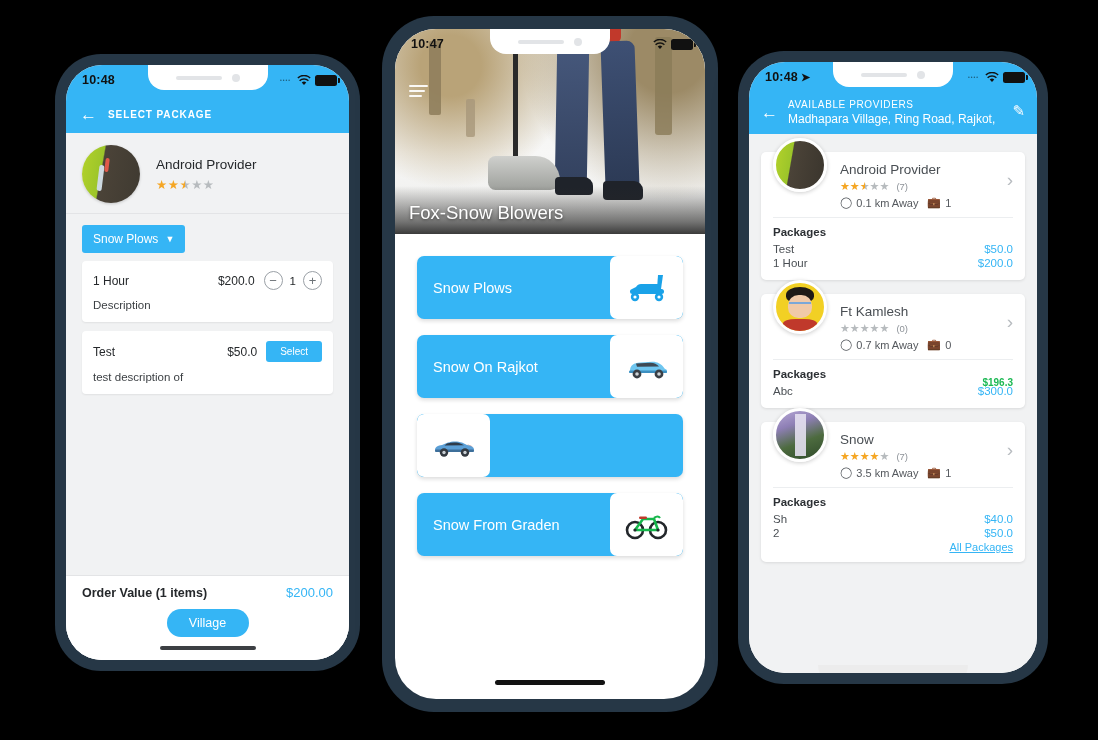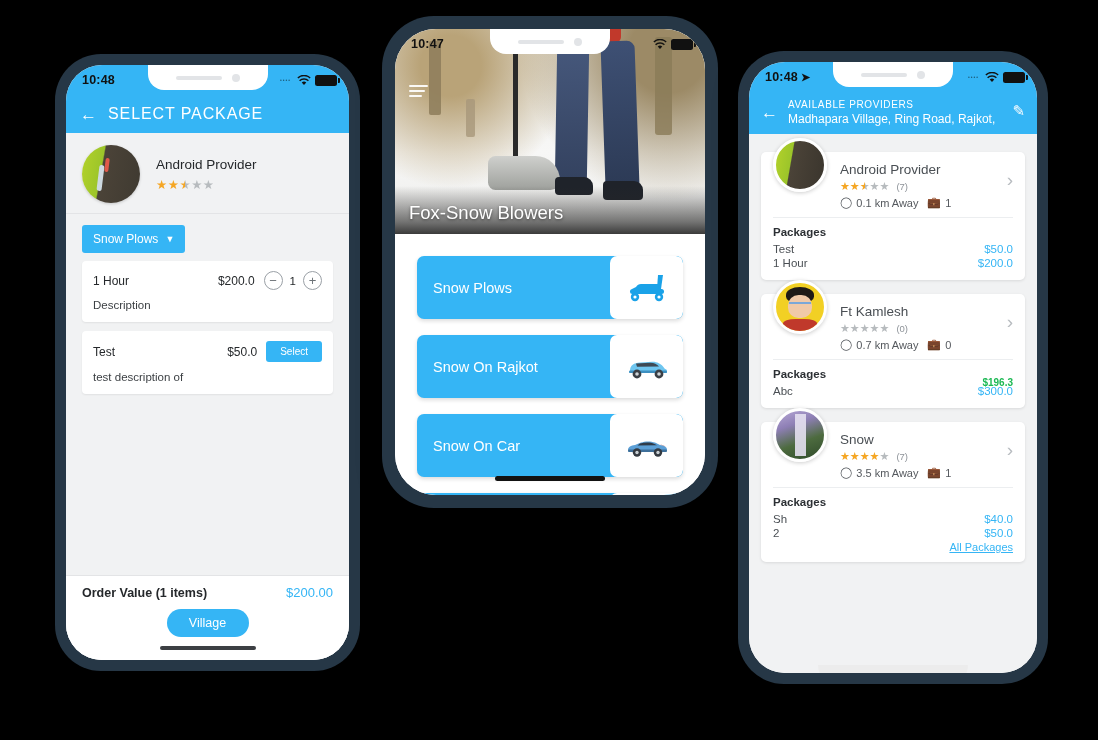--- a/index.html
+++ b/index.html
@@ -20,21 +20,21 @@
     box-shadow: 0 6px 22px rgba(0,0,0,.55);
   }
   .screen {
     width: 100%; height: 100%;
     background: #ffffff;
     border-radius: 36px;
     overflow: hidden;
     position: relative;
   }
   #phone-left   { left: 55px;  top: 54px;  width: 305px; height: 617px; }
-  #phone-center { left: 382px; top: 16px;  width: 336px; height: 492px; border-radius: 52px; padding: 13px; }
+  #phone-center { left: 382px; top: 16px;  width: 336px; height: 696px; border-radius: 52px; padding: 13px; }
   #phone-center .screen { border-radius: 41px; }
   #phone-right  { left: 738px; top: 51px;  width: 310px; height: 633px; }
 
   
   .statusbar {
     position: relative;
     height: 30px;
     display: flex; align-items: center;
     font-size: 12.5px; font-weight: bold;
     z-index: 6;
@@ -66,21 +66,21 @@
   }
   .carrier-dots { font-size: 5px; letter-spacing:1px; color:#1d5e7d; margin-right:2px;}
 
   
   .appbar {
     background: #35b5f5; color: #fff;
     height: 38px; display: flex; align-items: center; gap: 11px;
     padding: 0 14px;
   }
   .appbar .title {
-    font-size: 16px; letter-spacing: .9px; font-weight: 400;
+    font-size: 10px; letter-spacing: .9px; font-weight: 700;
   }
   .backarrow { font-size: 17px; line-height: 1; }
 
   .left-body { background:#f1f2f3; height: calc(100% - 68px); display:flex; flex-direction:column; }
 
   .provider-head {
     background: #f1f2f3;
     padding: 12px 16px 10px 16px;
     display: flex; align-items: center; gap: 16px;
     border-bottom: 1px solid #e3e4e6;
@@ -413,21 +413,20 @@
               <rect x="5" y="16.5" width="38" height="2.6" rx="1.3" fill="#3d8fc0"></rect>
               <circle cx="13" cy="20" r="4.4" fill="#3a3f45"></circle>
                 <circle cx="13" cy="20" r="1.8" fill="#cfd4d8"></circle>
               <circle cx="35" cy="20" r="4.4" fill="#3a3f45"></circle>
                 <circle cx="35" cy="20" r="1.8" fill="#cfd4d8"></circle>
             </svg>
           </div>
         </div>
 
         <div class="svc-item">
-          <div class="svc-label">Snow On Car</div>
           <div class="svc-icon">
             <svg width="46" height="24" viewBox="0 0 46 24">
               <path d="M4 16 C4 13 7 11.5 11 11 L17 8.5 C21 7 27 7 31 8.6 L36 11 C40 11.6 43 13 43 15.6 L43 17.6 L4 17.6 Z" fill="#5b9fd6"></path>
               <path d="M16 9.6 C21 8 27 8.2 30 9.8 L33 11.2 L13.5 11.4 Z" fill="#2f3b49"></path>
               <path d="M36 10.6 L42 12.8 C39 11.4 38 11 36 10.6 Z" fill="#b84a3c"></path>
               <rect x="4" y="15.6" width="39" height="2.4" rx="1.2" fill="#3e6f9a"></rect>
               <circle cx="13" cy="18.5" r="4.2" fill="#343a41"></circle>
                 <circle cx="13" cy="18.5" r="1.7" fill="#c8ced3"></circle>
               <circle cx="34" cy="18.5" r="4.2" fill="#343a41"></circle>
                 <circle cx="34" cy="18.5" r="1.7" fill="#c8ced3"></circle>

